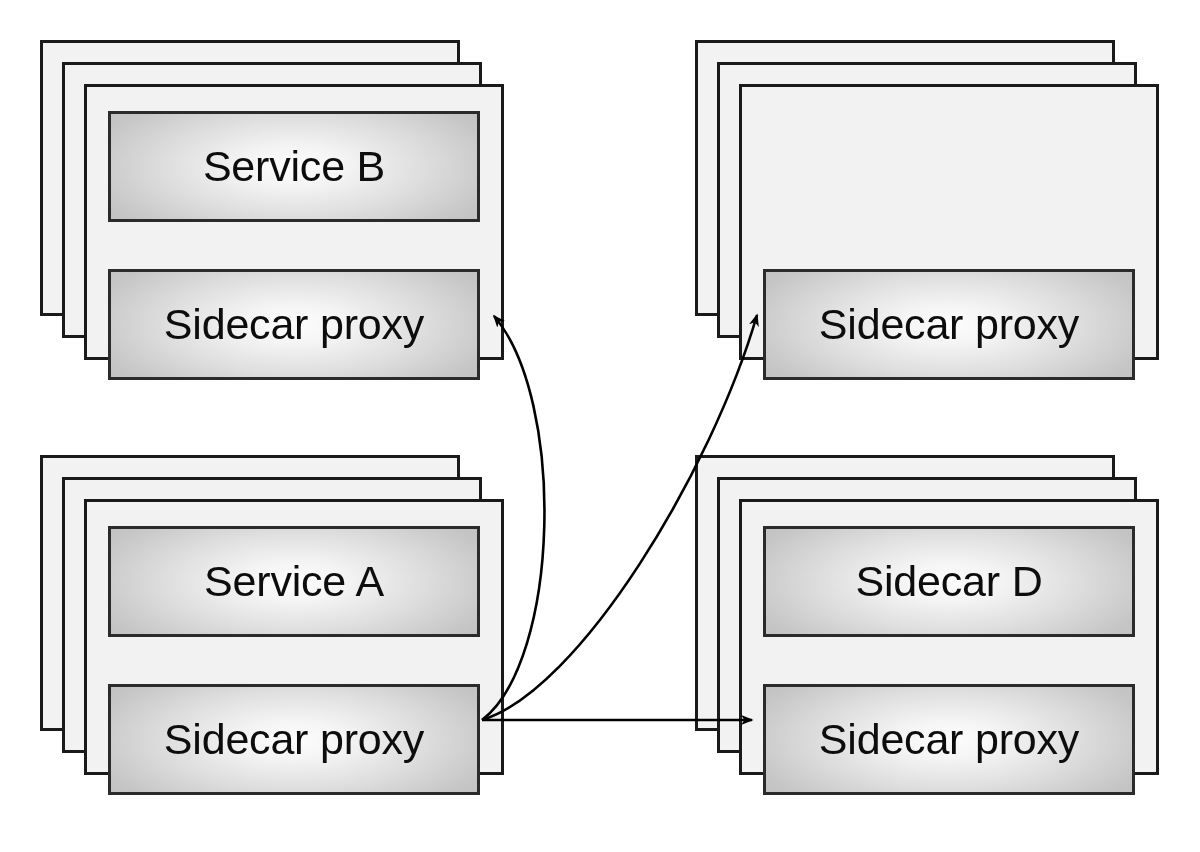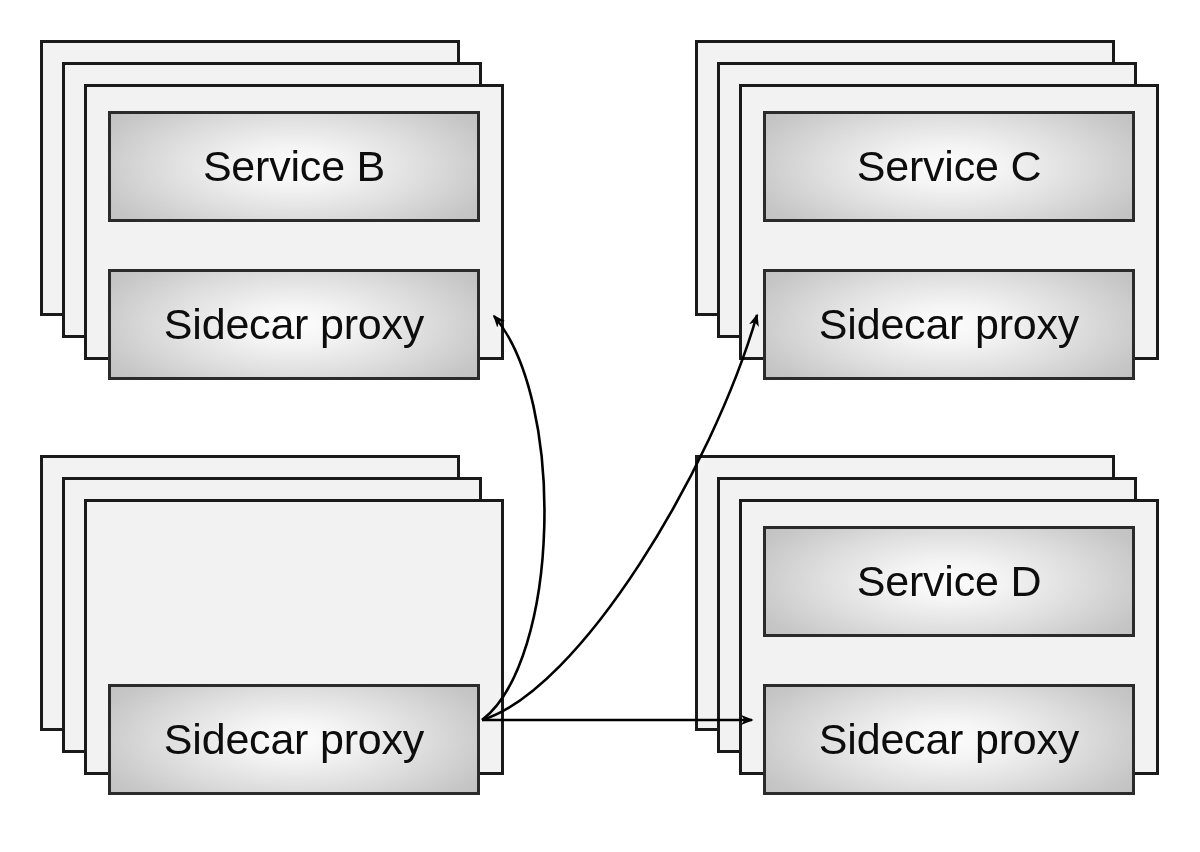--- a/index.html
+++ b/index.html
@@ -106,45 +106,45 @@
       <div class="pod-inner-box sidecar-box">
         <span class="box-label">Sidecar proxy</span>
       </div>
     </div>
   </div>
 
   <div class="pod-group" id="pod-group-c">
     <div class="pod-shadow-card layer-1"></div>
     <div class="pod-shadow-card layer-2"></div>
     <div class="pod-front-card">
-      <div class="pod-inner-box service-box">
-        <span class="box-label">Service C</span>
-      </div>
       <div class="pod-inner-box sidecar-box">
         <span class="box-label">Sidecar proxy</span>
       </div>
     </div>
   </div>
 
   <div class="pod-group" id="pod-group-a">
     <div class="pod-shadow-card layer-1"></div>
     <div class="pod-shadow-card layer-2"></div>
     <div class="pod-front-card">
+      <div class="pod-inner-box service-box">
+        <span class="box-label">Service A</span>
+      </div>
       <div class="pod-inner-box sidecar-box">
         <span class="box-label">Sidecar proxy</span>
       </div>
     </div>
   </div>
 
   <div class="pod-group" id="pod-group-d">
     <div class="pod-shadow-card layer-1"></div>
     <div class="pod-shadow-card layer-2"></div>
     <div class="pod-front-card">
       <div class="pod-inner-box service-box">
-        <span class="box-label">Service D</span>
+        <span class="box-label">Sidecar D</span>
       </div>
       <div class="pod-inner-box sidecar-box">
         <span class="box-label">Sidecar proxy</span>
       </div>
     </div>
   </div>
 
   <svg id="connectors" viewBox="0 0 1200 852">
     <defs>
       <marker id="arrowhead" markerWidth="13" markerHeight="11" refX="11" refY="5.5" orient="auto" markerUnits="userSpaceOnUse">

